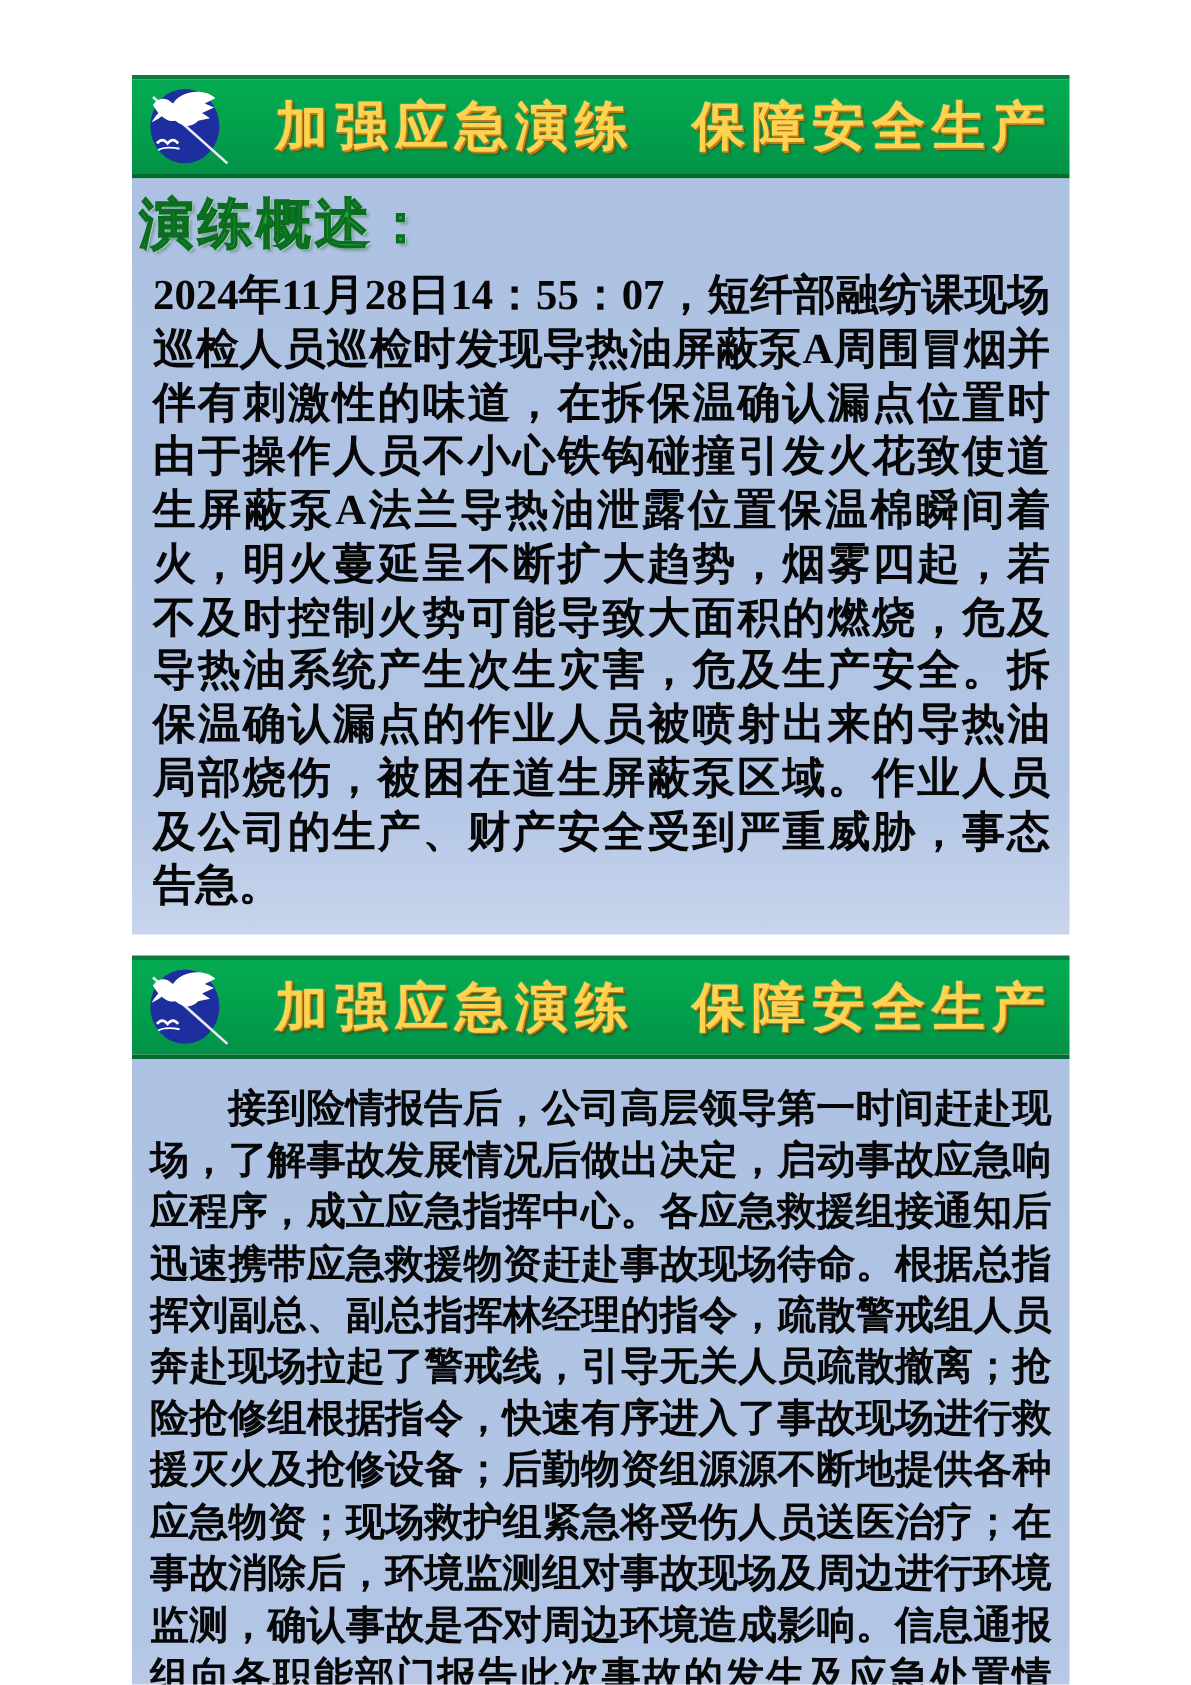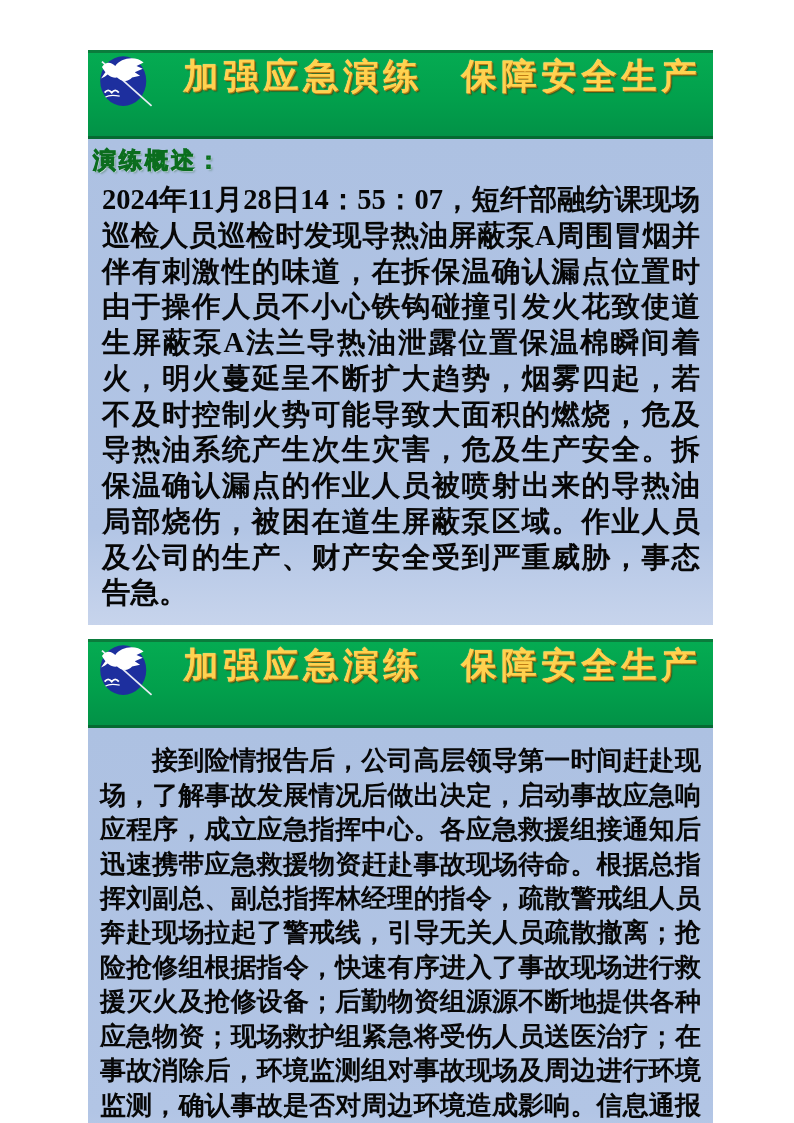--- a/index.html
+++ b/index.html
@@ -6,26 +6,26 @@
   html, body { width: 794px; height: 1123px; background: #ffffff; overflow: hidden; }
   body { font-family: "Liberation Serif", "DejaVu Serif", serif; }
 
   .page {
     width: 625px;
     margin: 50px 0 0 88px;
   }
 
   
   .banner {
-    height: 89px;
+    height: 69px;
     background: linear-gradient(180deg, #05ab52 0%, #02a04c 55%, #029247 100%);
     border-top: 3px solid #0b7c3c;
     border-bottom: 3px solid #056a32;
     display: flex;
-    align-items: flex-start;
+    align-items: center;
     padding: 0 10px 0 6px;
   }
   .logo {
     width: 62px;
     height: 58px;
     flex: 0 0 auto;
     margin-right: 26px;
   }
   .slogan {
     flex: 1;
@@ -52,21 +52,21 @@
   .panel-2 {
     margin-top: 14px;
     padding: 16px 12px 16px 12px;
     border-bottom: 4px solid #1e3a5f;
   }
   .panel-2-wrap { box-shadow: 0 5px 0 #dde6f3; }
 
   .section-title {
     font-family: Liberation Mono, monospace;
     font-weight: bold;
-    font-size: 23px;
+    font-size: 36px;
     letter-spacing: 3px;
     color: #23a63b;
     -webkit-text-stroke: 1px #0b6d1e;
     text-shadow: 1px 1px 0 rgba(255,255,255,0.55), 2px 2px 2px rgba(10,80,20,0.35);
     margin: 2px 0 6px 0;
   }
 
   .body-text {
     font-weight: bold;
     color: #070707;

